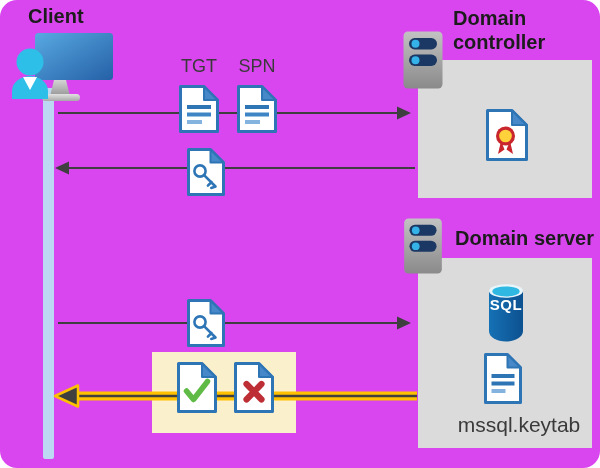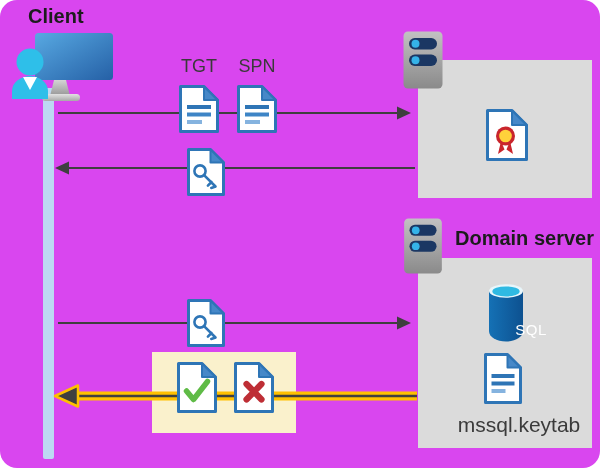--- a/index.html
+++ b/index.html
@@ -17,22 +17,22 @@
   .z-label{z-index:5;}
 
   .gray-box{background:#dbdbdb;}
   .yellow-box{background:#faf1cc;}
   .timeline{background:#bdd8f3;border-radius:2px;}
 
   .title{font-weight:bold;font-size:20px;color:#1c1c1c;line-height:1.18;}
   .small-label{font-size:18px;color:#3a3a3a;text-align:center;}
   .caption{font-size:21px;color:#3b3b3b;padding-left:14px;}
   .sql-text{
-    position:absolute;left:0;top:41px;width:40px;text-align:center;
-    color:#ffffff;font-weight:normal;font-size:15px;letter-spacing:.5px;margin-left:25px;
+    position:absolute;left:0;top:16px;width:40px;text-align:center;
+    color:#ffffff;font-weight:bold;font-size:15px;letter-spacing:.5px;
   }
   svg{display:block;}
 </style>
 </head>
 <body>
 
 <div class="canvas">
 
   <svg width="0" height="0" style="position:absolute" aria-hidden="true">
     <defs>
@@ -143,20 +143,21 @@
     <path d="M10.5,30 L17.5,38.5 L31.5,20.5" stroke="#5fbb46" stroke-width="5.5" fill="none" stroke-linecap="round" stroke-linejoin="round"></path>
   </svg>
 
   <svg class="abs z-icon" style="left:233px;top:361px;" width="42" height="53" viewBox="0 0 42 53">
     <path d="M2.5,2.5 H26 L39.5,16 V50.5 H2.5 Z" fill="#ffffff" stroke="#2e75b6" stroke-width="3" stroke-linejoin="round"></path>
     <path d="M26,2.5 V16 H39.5 Z" fill="#4688c8" stroke="#2e75b6" stroke-width="2" stroke-linejoin="round"></path>
     <path d="M13.5,23 L28.5,38.5 M28.5,23 L13.5,38.5" stroke="#be2e35" stroke-width="6.2" fill="none" stroke-linecap="round"></path>
   </svg>
 
 
+  <div class="abs z-label title" style="left:453px;top:7px;width:118px;">Domain controller</div>
 
   <svg class="abs z-icon" style="left:402px;top:30px;" width="42" height="60" viewBox="0 0 42 60">
     <rect x="1.5" y="1.5" width="39" height="57" rx="4.5" fill="url(#gradSrv)"></rect>
     <rect x="7" y="8" width="28" height="11.5" rx="5.75" fill="#1b3763"></rect>
     <circle cx="13.5" cy="13.75" r="4" fill="#35b3e8"></circle>
     <rect x="7" y="24.5" width="28" height="11.5" rx="5.75" fill="#1b3763"></rect>
     <circle cx="13.5" cy="30.25" r="4" fill="#35b3e8"></circle>
   </svg>
 
   <svg class="abs z-icon" style="left:485px;top:108px;" width="44" height="54" viewBox="0 0 44 54">

